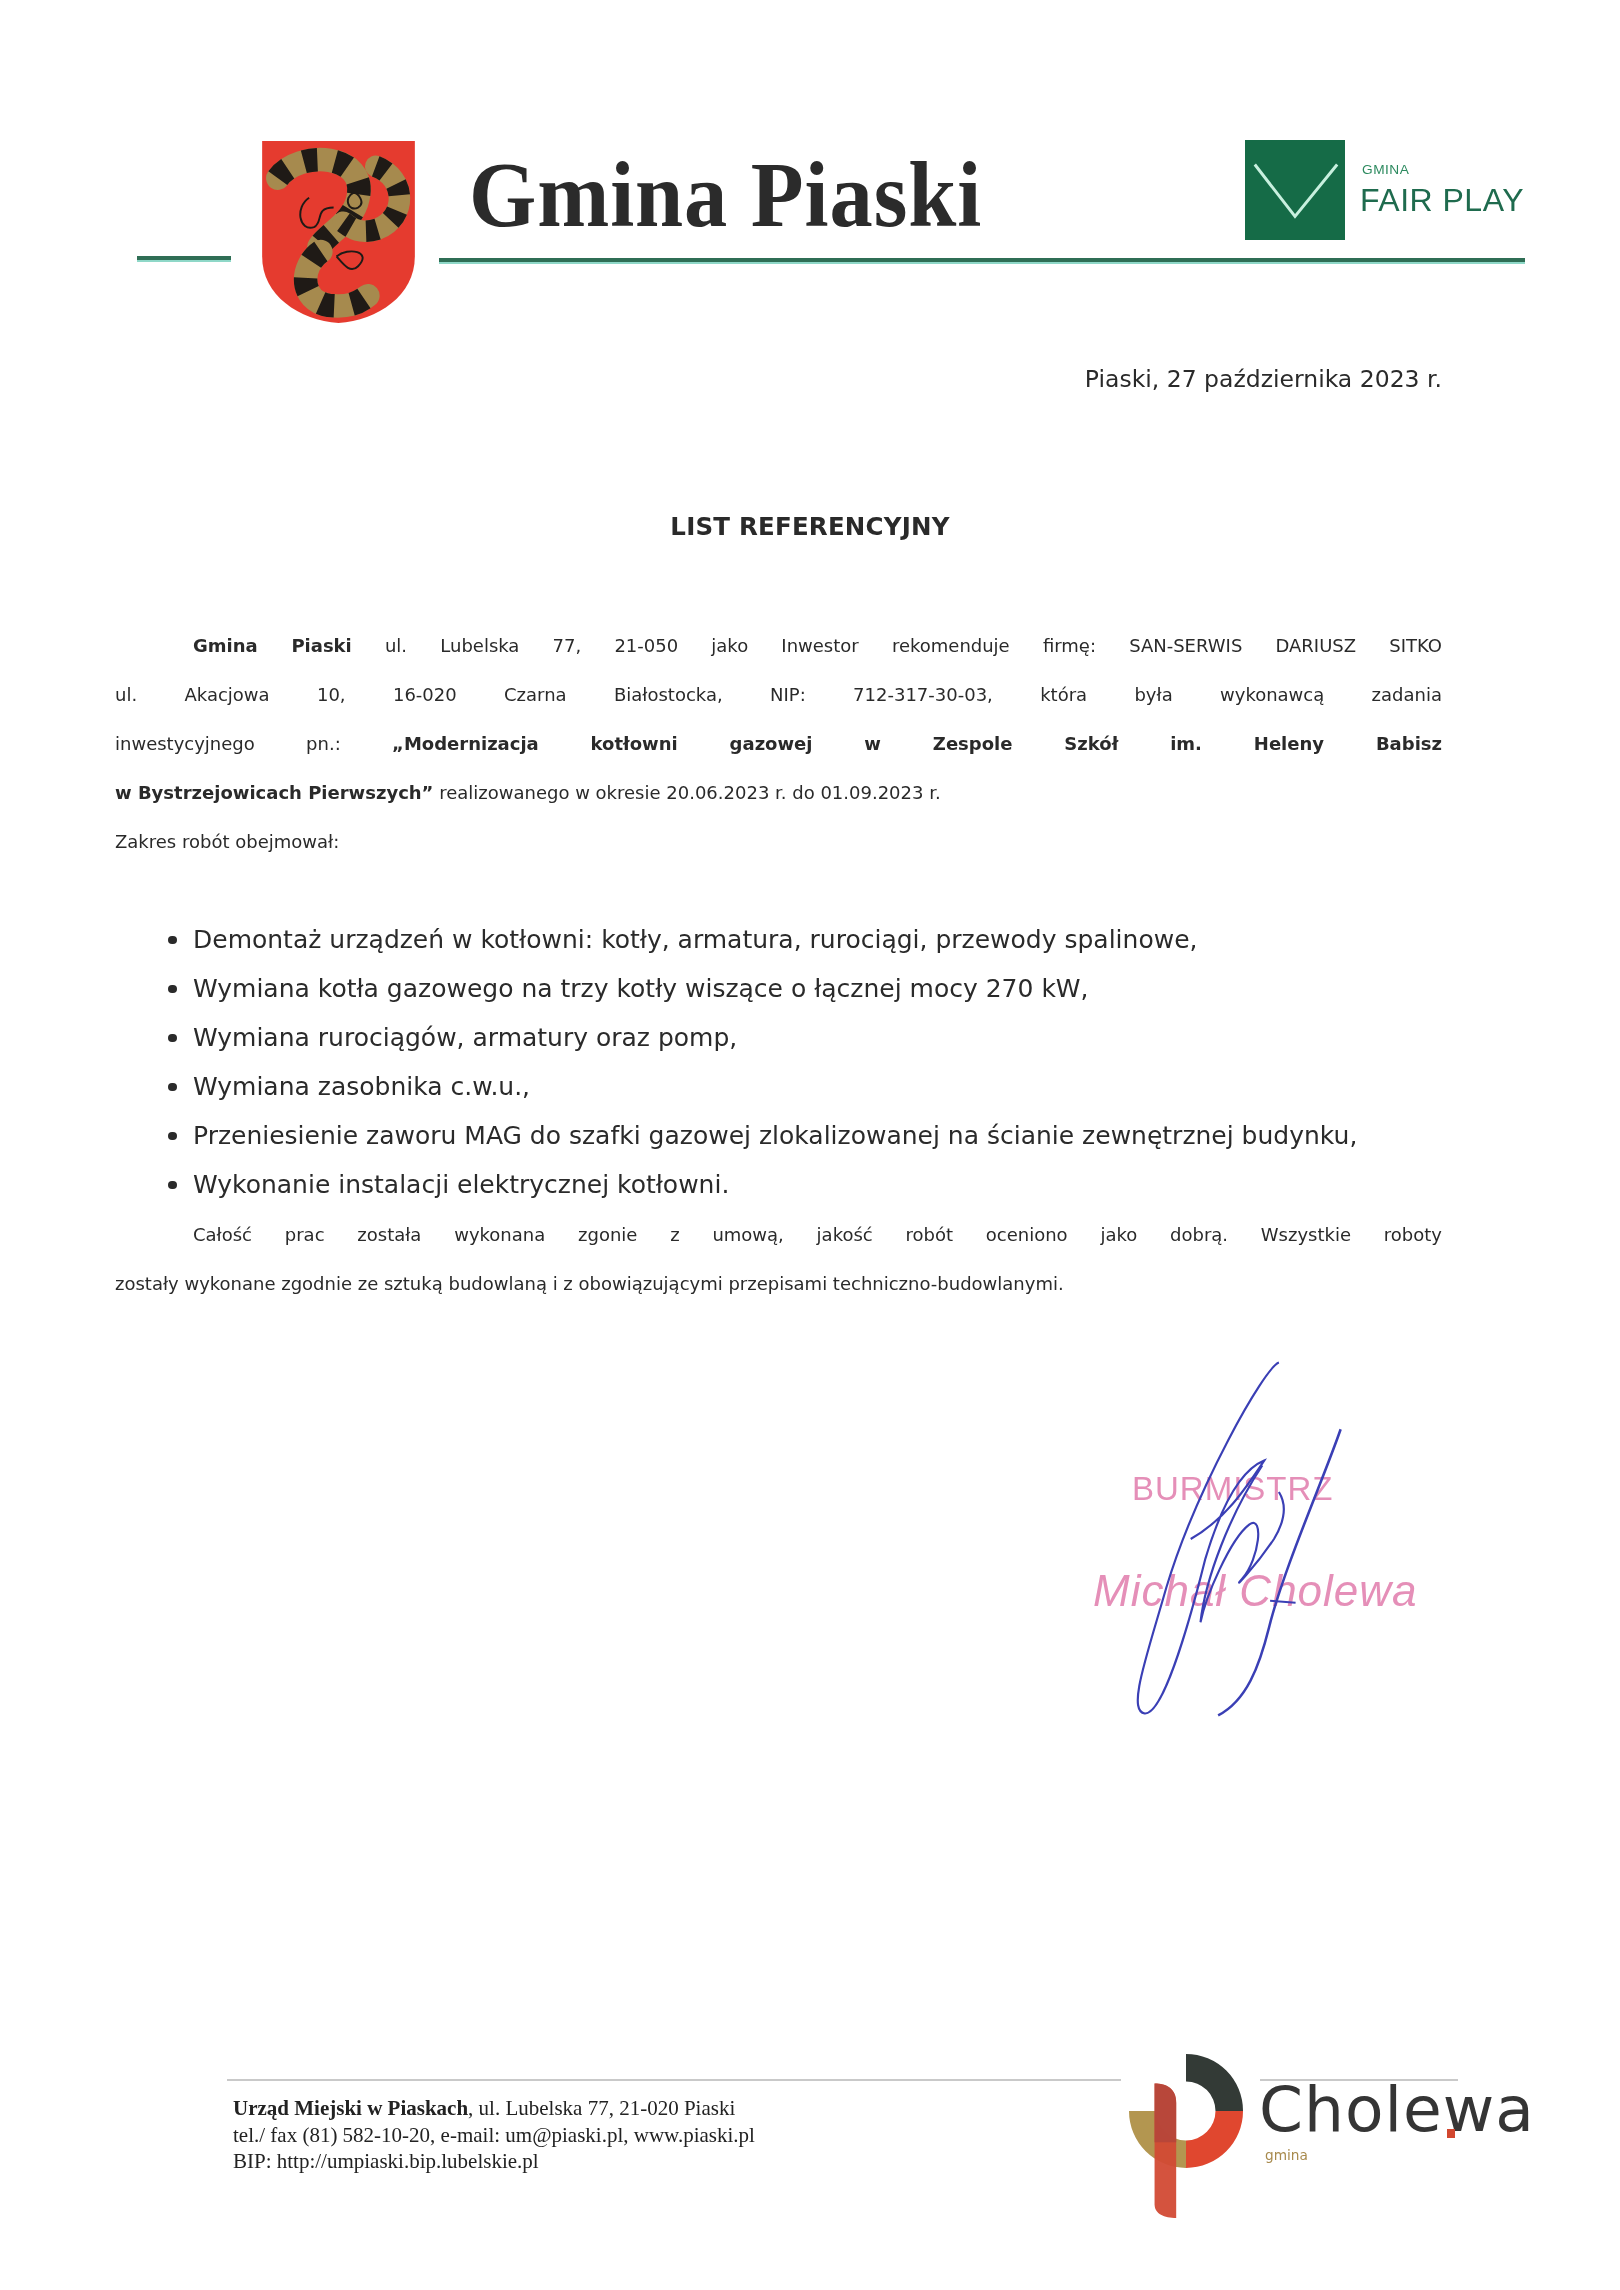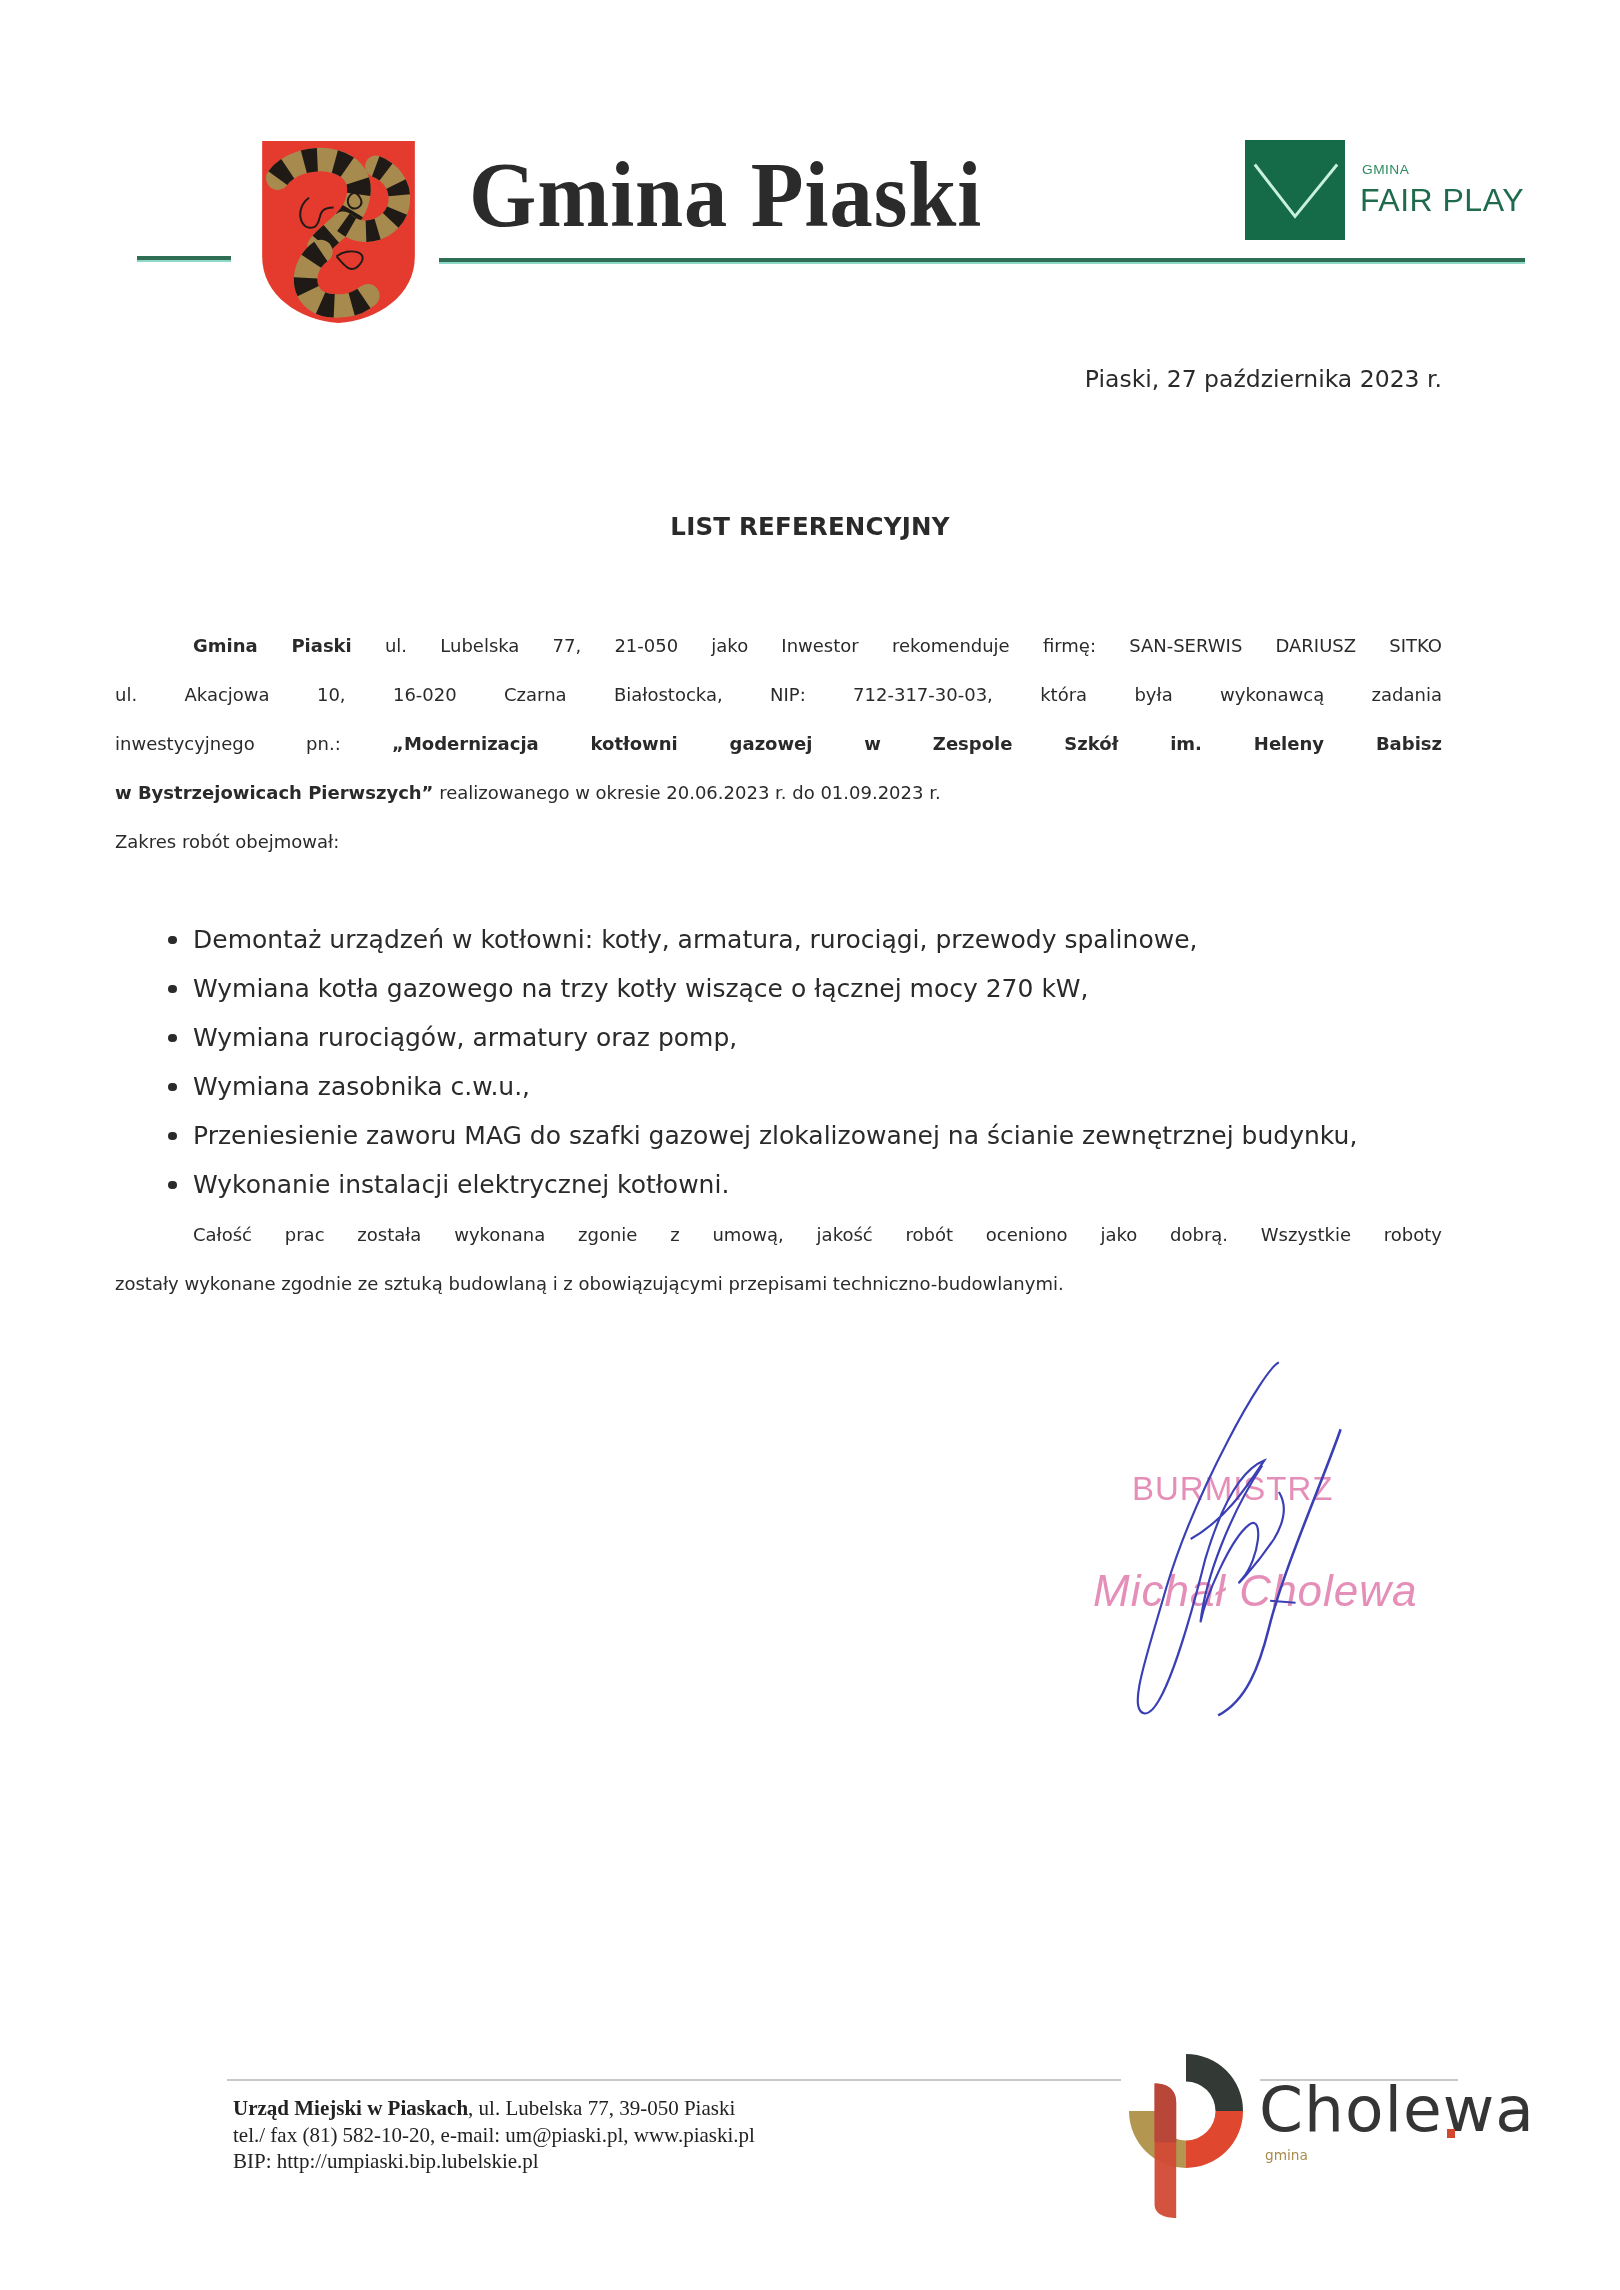--- a/index.html
+++ b/index.html
@@ -115,21 +115,21 @@
   <path d="M255 20 C240 25 170 150 140 250 C120 320 100 375 118 378 C135 380 160 300 180 220 C195 170 215 130 240 120 C220 150 200 180 165 200" fill="none" stroke="#3a3fb5" stroke-width="2.2"></path>
   <path d="M238 125 C205 175 180 240 175 285 C180 260 205 200 225 185 C240 175 235 220 218 240 C205 255 230 230 250 200 C265 175 260 160 255 152" fill="none" stroke="#3a3fb5" stroke-width="2.2"></path>
   <path d="M318 88 C300 140 260 230 245 290 C235 330 222 365 193 380" fill="none" stroke="#3a3fb5" stroke-width="2.6"></path>
   <path d="M246 263 L272 265" fill="none" stroke="#3a3fb5" stroke-width="2"></path>
 </svg>
 
 <div class="ftr-line" style="left:227px; top:2079px; width:894px;"></div>
 <div class="ftr-line" style="left:1260px; top:2079px; width:198px;"></div>
 
 <div class="ftr-text">
-  <div><span style="font-weight:bold;">Urząd Miejski w Piaskach</span><span>, ul. Lubelska 77, 39-050 Piaski</span></div>
+  <div><span style="font-weight:bold;">Urząd Miejski w Piaskach</span><span>, ul. Lubelska 77, 21-020 Piaski</span></div>
   <div>tel./ fax (81) 582-10-20, e-mail: um@piaski.pl, www.piaski.pl</div>
   <div>BIP: http://umpiaski.bip.lubelskie.pl</div>
 </div>
 
 <svg class="ftr-logo" viewBox="0 0 125 175">
 
   <path d="M62 5 A58 58 0 0 1 120 63 L92 63 A30 30 0 0 0 62 33 Z" fill="#333a36"></path>
 
   <path d="M120 63 A58 58 0 0 1 62 121 L62 93 A30 30 0 0 0 92 63 Z" fill="#e0472f"></path>
 

